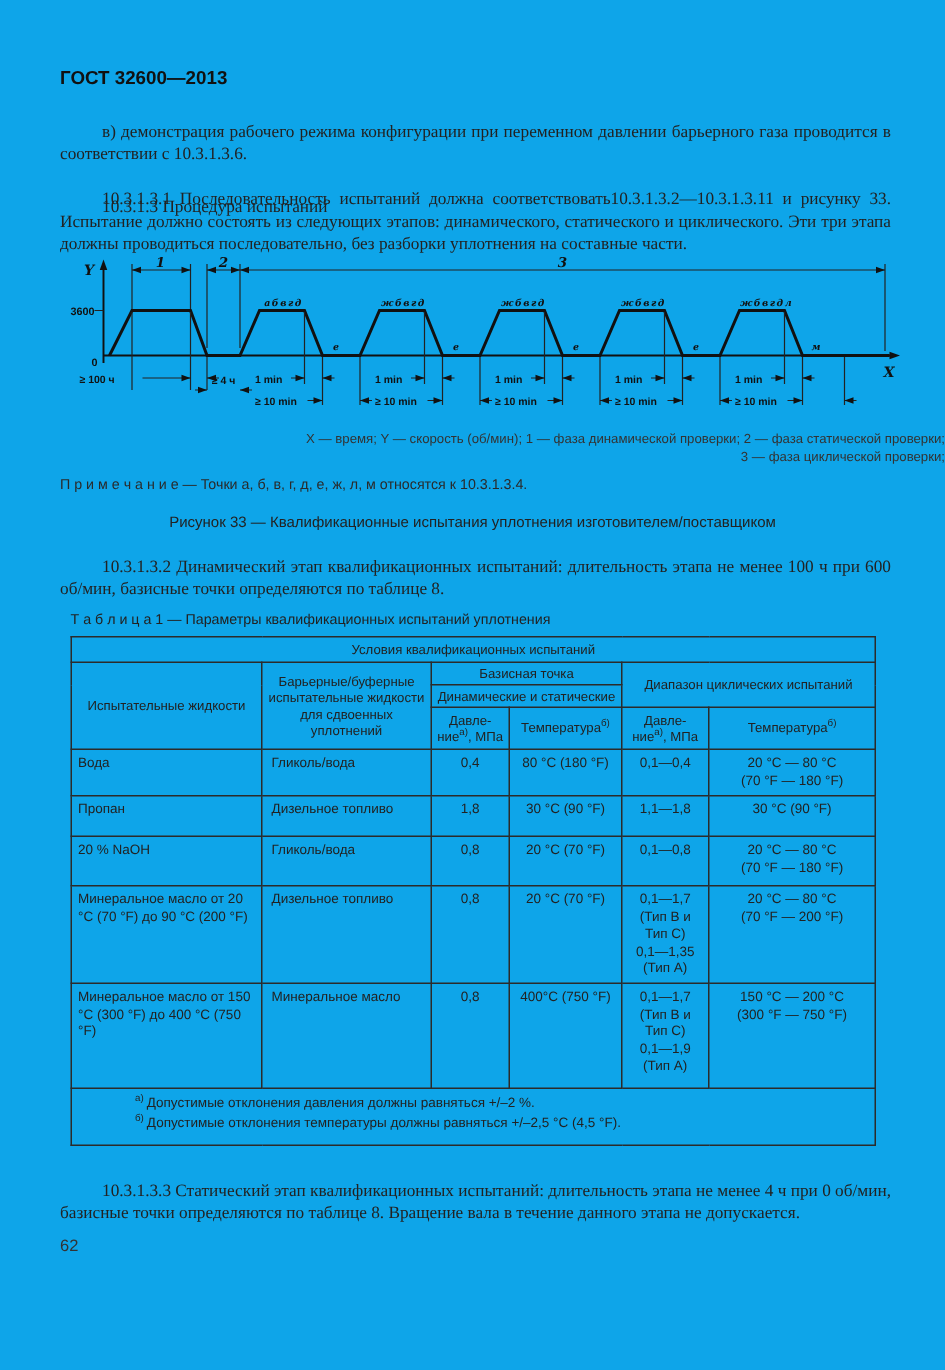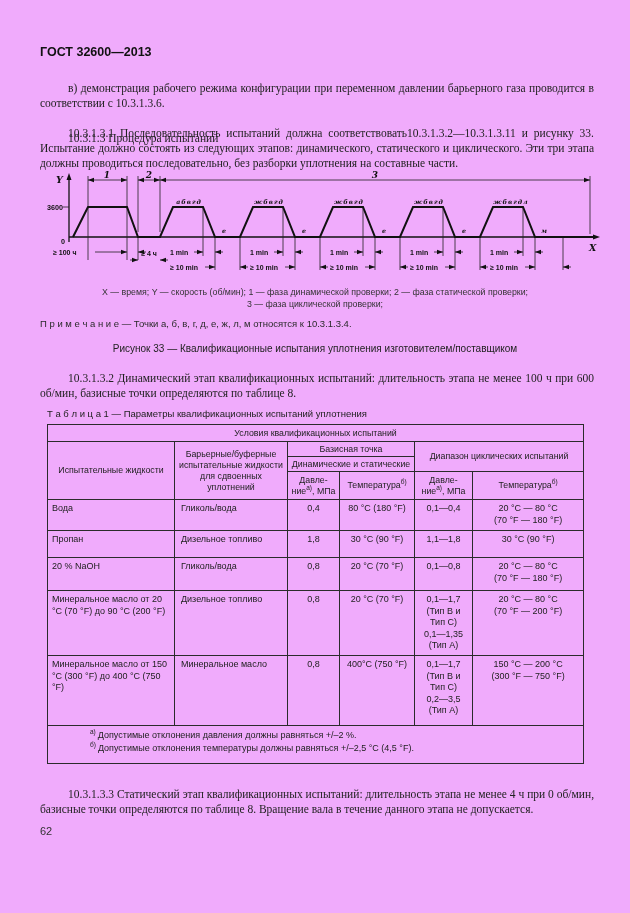--- a/index.html
+++ b/index.html
@@ -1,16 +1,16 @@
 <!DOCTYPE html>
 <html><head>
 <meta charset="utf-8">
 <style>
   html,body{margin:0;padding:0;background:#fff;}
-  #page{position:relative;width:630px;height:913px;background:#f0abfc;color:#1e1e1e;
+  #page{position:relative;width:630px;height:913px;background:#0ea5e9;color:#1e1e1e;
         font-family:"Liberation Sans",sans-serif;overflow:hidden;}
   .abs{position:absolute;}
   .para{width:554px;font-size:11.5px;line-height:15px;text-align:justify;text-indent:28px;color:#222;font-family:Liberation Serif, serif;}
   #doc-header{font-weight:bold;font-size:12.5px;color:#111;}
   #legend{left:0;right:0;text-align:center;font-size:8.8px;line-height:12px;color:#333;}
   #note{font-size:9.5px;color:#2a2a2a;}
   #fig-caption{left:0;right:0;text-align:center;font-size:10px;color:#222;}
   #table-title{font-size:9.5px;color:#222;}
   #page-num{font-size:11px;color:#333;}
 
@@ -193,21 +193,21 @@
         <polygon class="arr" points="502,82 508,79.8 508,84.2"></polygon>
       <text class="dimtxt" x="457" y="85">1 min</text>
       <line class="dim" x1="492" y1="97" x2="502" y2="97"></line>
         <polygon class="arr" points="502,97 496,94.8 496,99.2"></polygon>
       <line class="dim" x1="530" y1="97" x2="538" y2="97"></line>
         <polygon class="arr" points="530,97 536,94.8 536,99.2"></polygon>
       <text class="dimtxt" x="457" y="100">≥ 10 min</text>
     </g>
   </svg>
 
-  <div id="legend" class="abs" style="top:286px;">
+  <div id="legend" class="abs" style="top:286px;text-align:right;">
     <div>X — время; Y — скорость (об/мин); 1 — фаза динамической проверки; 2 — фаза статической проверки;</div>
     <div>3 — фаза циклической проверки;</div>
   </div>
 
   <div id="note" class="abs" style="left:40px;top:318px;">П р и м е ч а н и е — Точки  а, б, в, г, д, е, ж, л, м относятся к 10.3.1.3.4.</div>
 
   <div id="fig-caption" class="abs" style="top:343px;">Рисунок 33 — Квалификационные испытания уплотнения изготовителем/поставщиком</div>
 
   <div class="abs para" style="left:40px;top:371px;">10.3.1.3.2 Динамический этап квалификационных испытаний: длительность этапа не менее 100 ч при 600 об/мин, базисные точки определяются по таблице 8.</div>
 
@@ -309,21 +309,21 @@
     </tr>
     <tr style="height:70px">
       <td class="c1">Минеральное масло от 150 °C (300 °F) до 400 °C (750 °F)</td>
       <td class="c2">Минеральное масло</td>
       <td class="cc">0,8</td>
       <td class="cc">400°C (750 °F)</td>
       <td class="cc">
         <div>0,1—1,7</div>
             <div>(Тип В и</div>
         <div>Тип С)</div>
-            <div>0,2—3,5</div>
+            <div>0,1—1,9</div>
         <div>(Тип А)</div>
       </td>
       <td class="cc">
         <div>150 °C — 200 °C</div>
             <div>(300 °F — 750 °F)</div>
       </td>
     </tr>
     <tr>
       <td class="fnote" colspan="6">
         <div class="fline"><sup>а)</sup><span>Допустимые отклонения давления должны равняться +/–2 %.</span></div>

